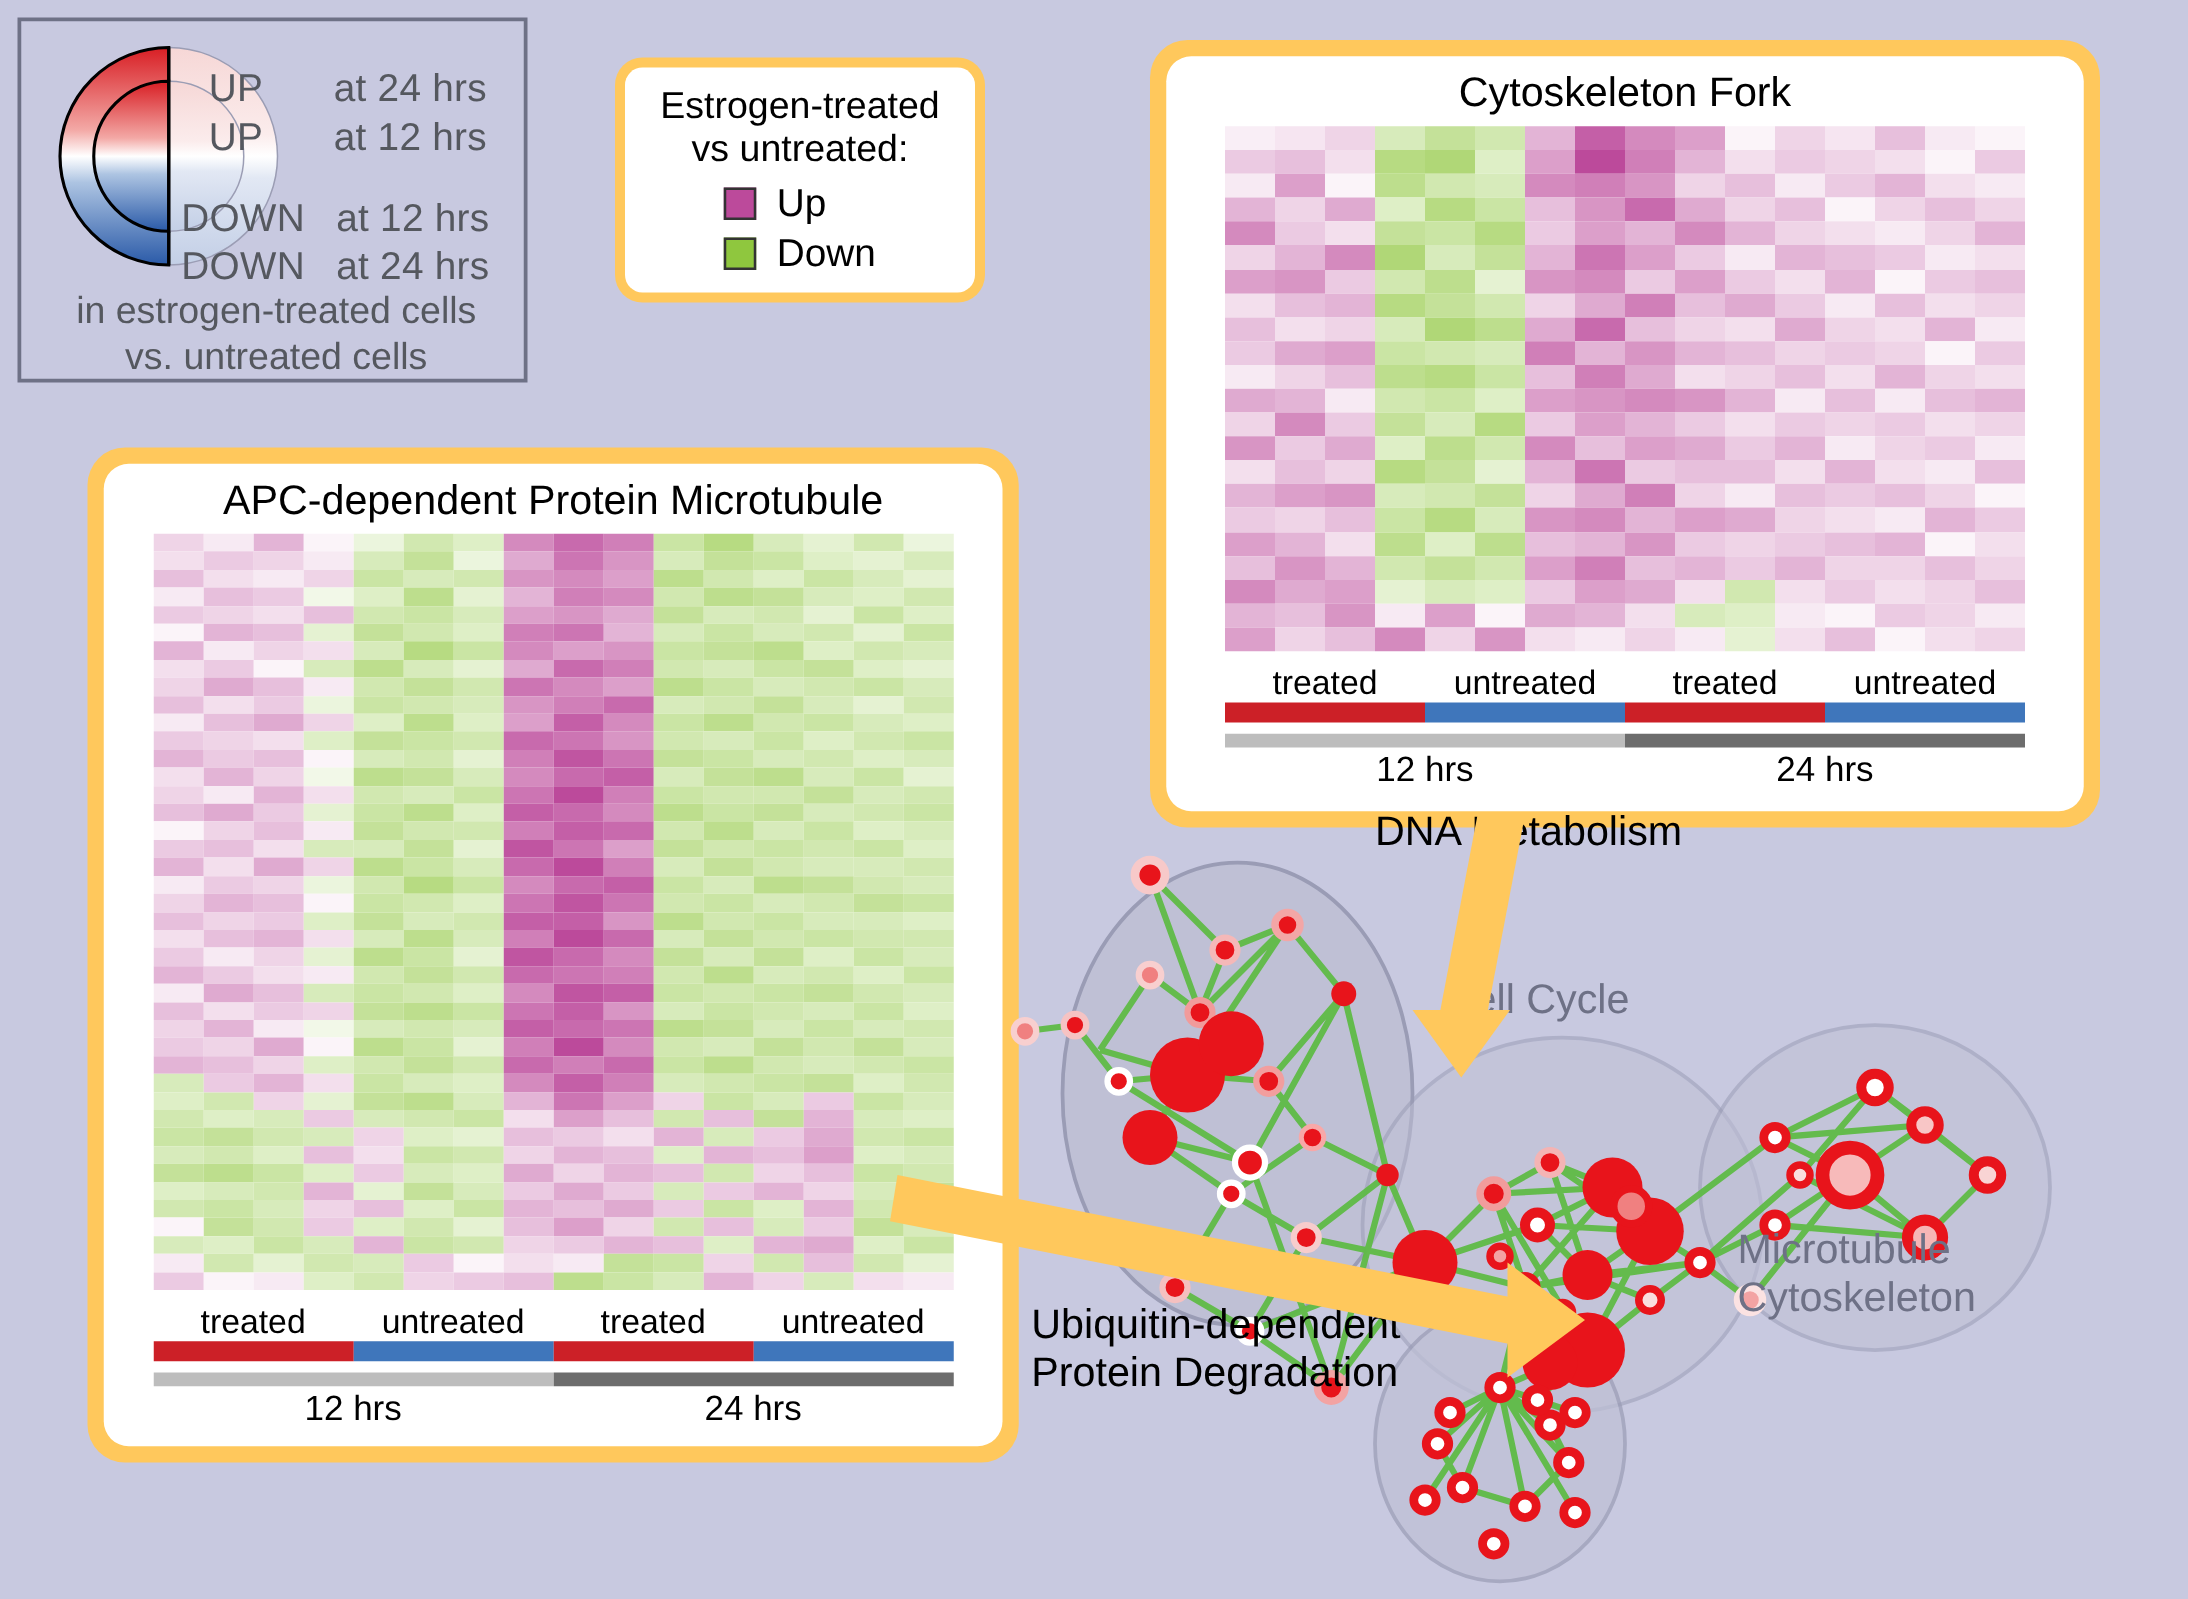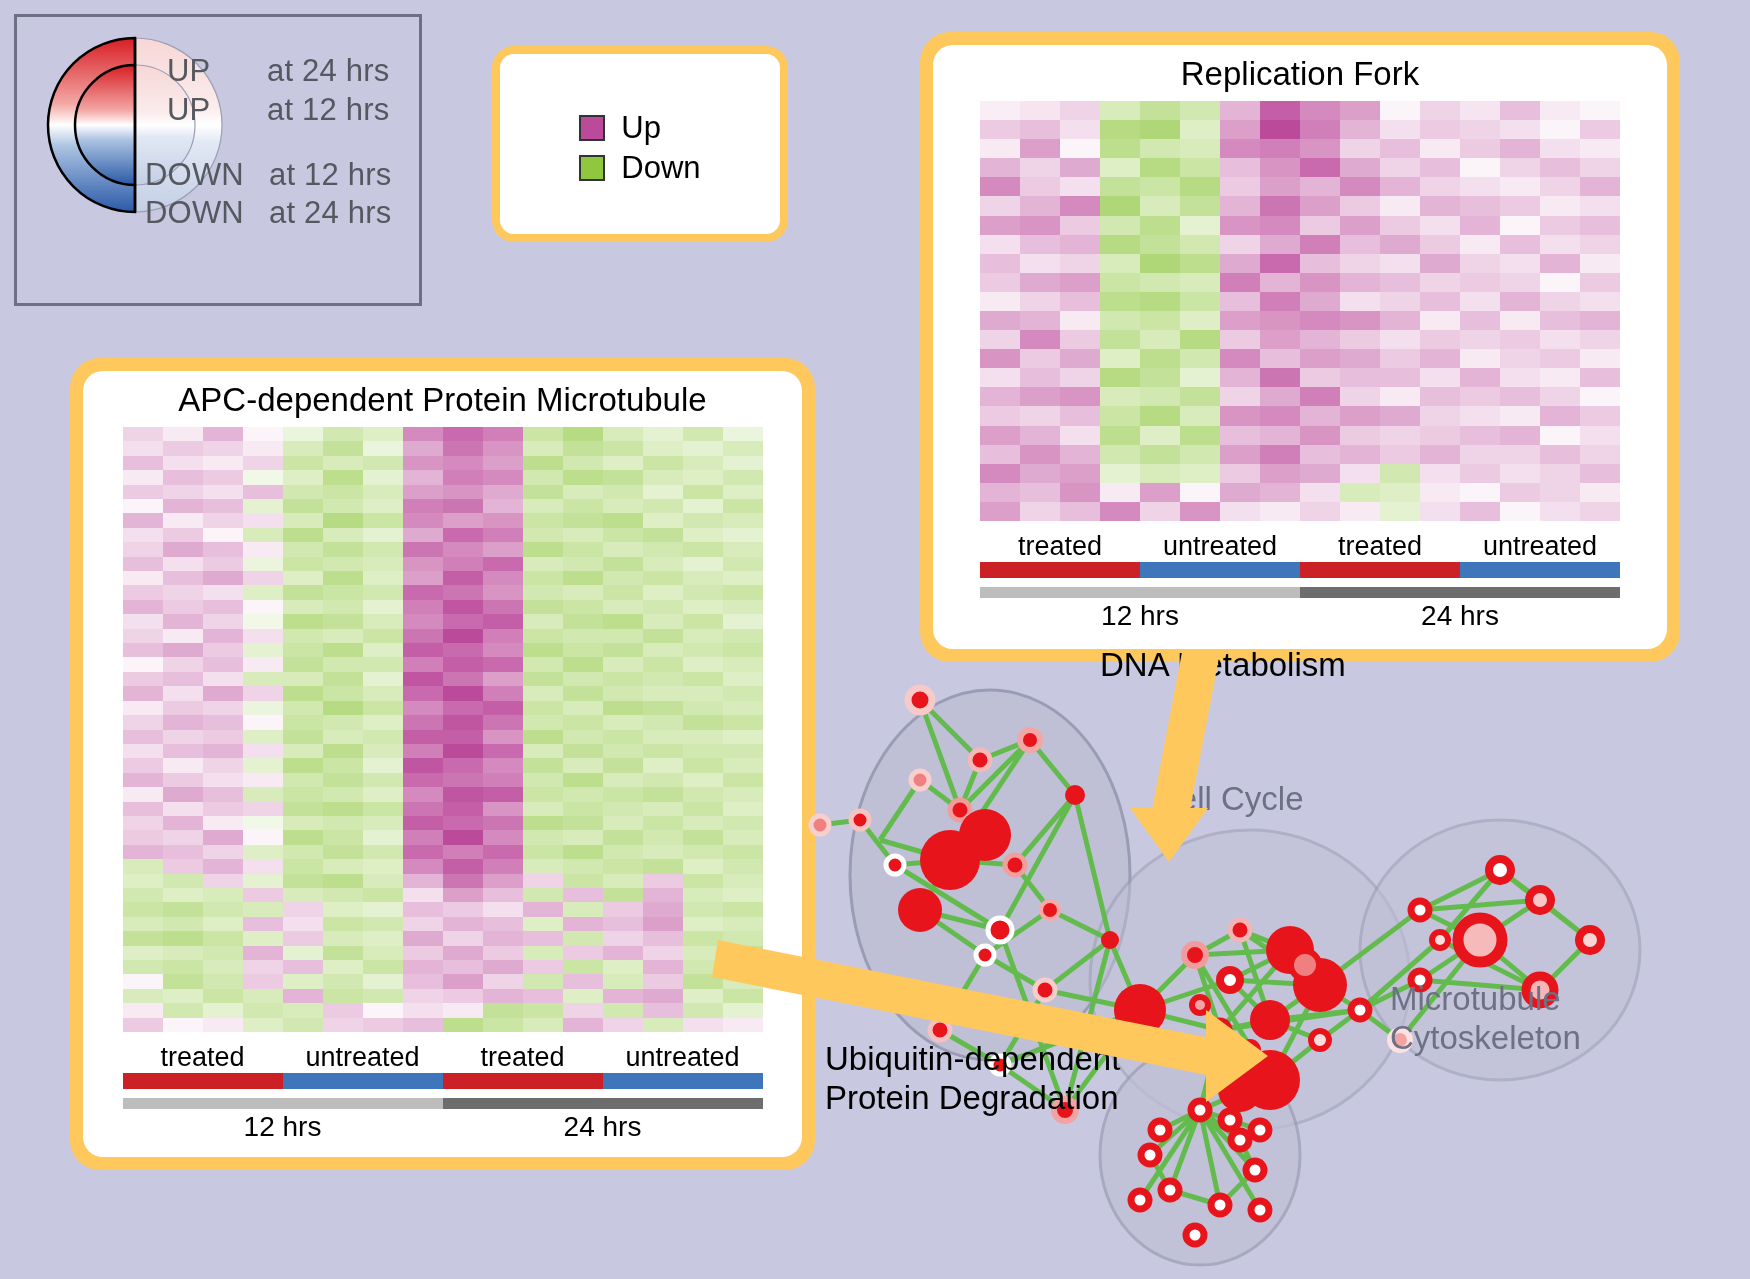--- a/index.html
+++ b/index.html
@@ -103,40 +103,48 @@
 
     <div class="cb-label" style="left:150px;top:75px;">UP</div>
     <div class="cb-label" style="left:250px;top:75px;">at 12 hrs</div>
 
     <div class="cb-label" style="left:128px;top:140px;">DOWN</div>
     <div class="cb-label" style="left:252px;top:140px;">at 12 hrs</div>
 
     <div class="cb-label" style="left:128px;top:178px;">DOWN</div>
     <div class="cb-label" style="left:252px;top:178px;">at 24 hrs</div>
 
+    <div class="cb-foot">
+      <div>in estrogen-treated cells</div>
+      <div>vs. untreated cells</div>
+    </div>
   </div>
 
   <div class="key-box">
     <div class="key-inner">
+      <div class="key-title">
+        <div>Estrogen-treated</div>
+        <div>vs untreated:</div>
+      </div>
       <div style="margin-top:4px;">
         <div class="key-row">
           <span class="key-sw" style="background:#bc4a9b"></span>
           <span class="key-txt">Up</span>
         </div>
         <div class="key-row">
           <span class="key-sw" style="background:#8fc73e"></span>
           <span class="key-txt">Down</span>
         </div>
       </div>
     </div>
   </div>
 
   <div class="panel" id="panel-rf" style="left:920px;top:32px;width:760px;height:630px;">
     <div class="panel-inner">
-      <div class="panel-title">Replication Fork</div>
+      <div class="panel-title">Cytoskeleton Fork</div>
       <div class="hm" id="hm-rf" style="width: 640px; height: 420px; grid-template-columns: repeat(16, 1fr); grid-template-rows: repeat(22, 1fr);">
           <div style="background:#f9eef6"></div>
           <div style="background:#f6e5f1"></div>
           <div style="background:#efd4e7"></div>
           <div style="background:#d7ebbb"></div>
           <div style="background:#c4e199"></div>
           <div style="background:#d1e8b0"></div>
           <div style="background:#e3b4d6"></div>
           <div style="background:#c45fa7"></div>
           <div style="background:#d48abe"></div>

